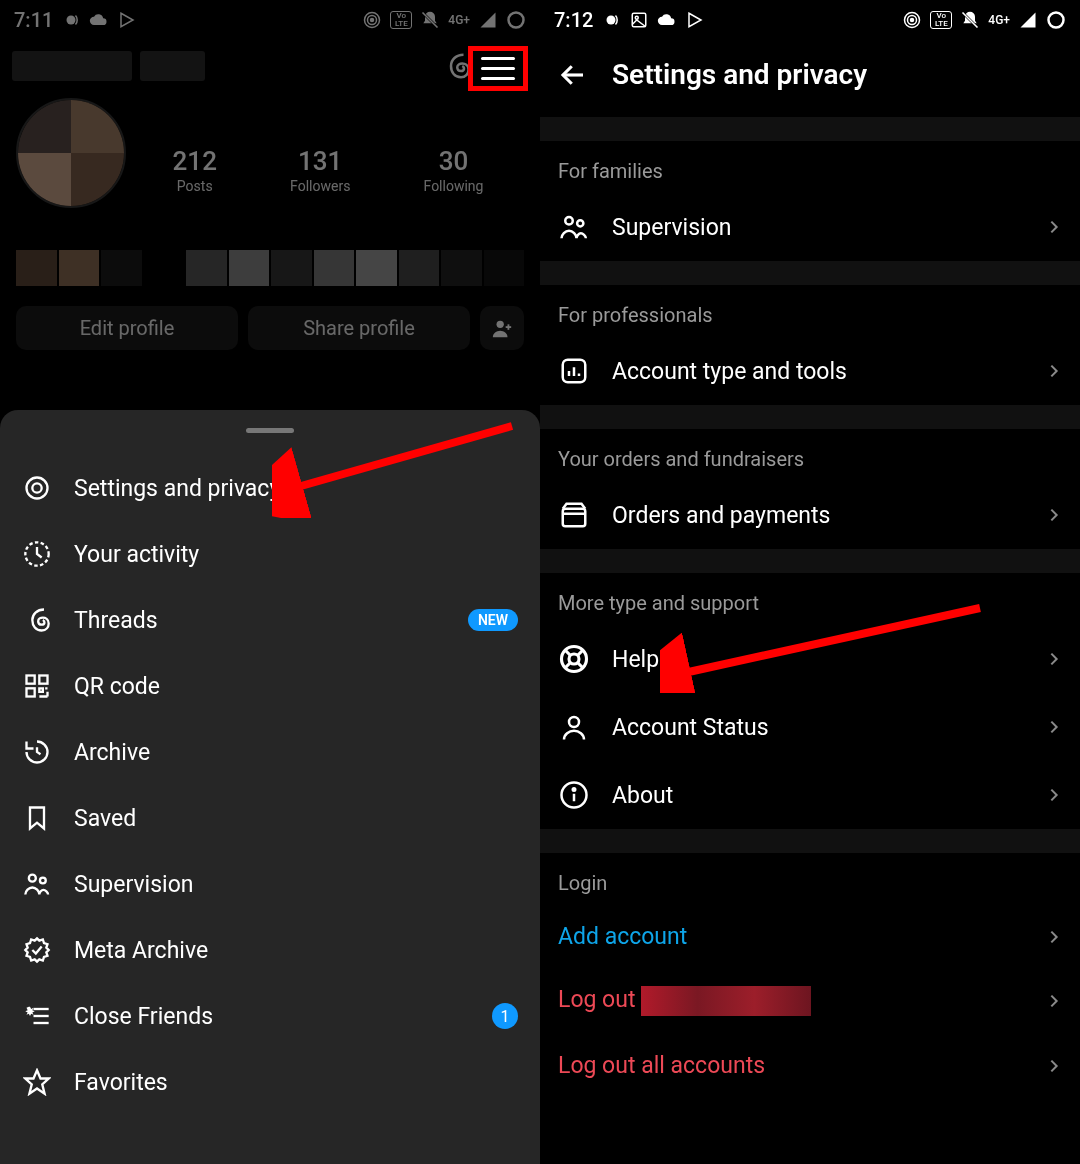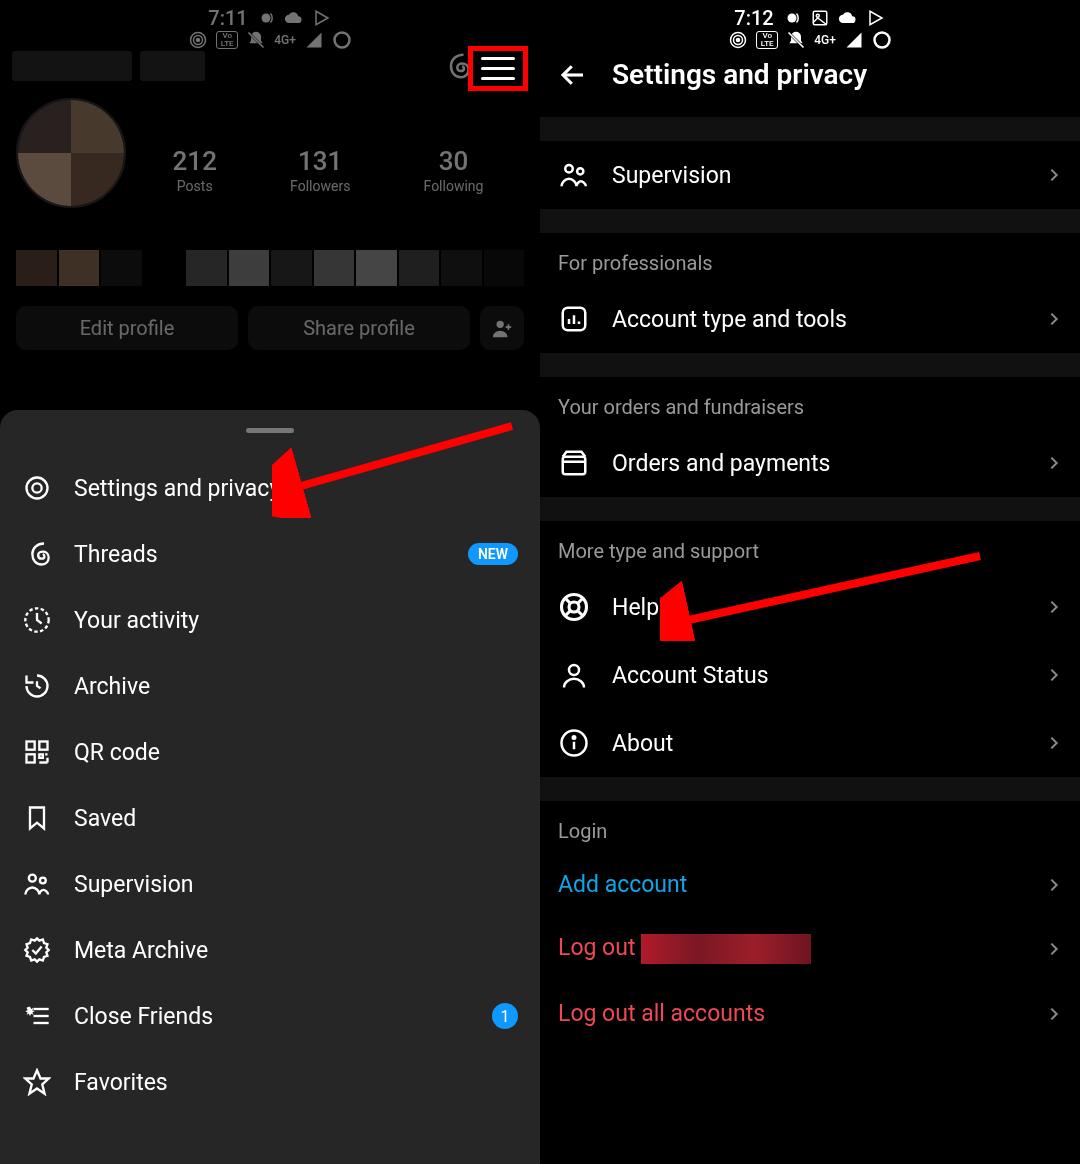--- a/index.html
+++ b/index.html
@@ -19,21 +19,20 @@
   }
   .status-bar {
     display: flex;
     align-items: center;
     justify-content: space-between;
     padding: 6px 14px 4px 14px;
     color: #fff;
     font-size: 20px;
     font-weight: 500;
     height: 38px;
-    flex-direction: column;
   }
   .status-left { display: flex; align-items: center; gap: 8px; }
   .status-right { display: flex; align-items: center; gap: 8px; }
   .status-icon { width: 20px; height: 20px; display: flex; align-items: center; justify-content: center; }
 
   
   .profile-dim {
     filter: brightness(0.45);
   }
   .profile-topbar {
@@ -360,56 +359,56 @@
       <span class="menu-icon">
           <svg width="28" height="28" viewBox="0 0 24 24" fill="none" stroke="#fff" stroke-width="2">
             <circle cx="12" cy="12" r="9"></circle>
             <circle cx="12" cy="12" r="4"></circle>
           </svg>
         </span>
       <span>Settings and privacy</span>
     </div>
     <div class="menu-item">
       <span class="menu-icon">
-          <svg width="28" height="28" viewBox="0 0 24 24" fill="none" stroke="#fff" stroke-width="2">
-            <path d="M18 3c-6 0-10 4-10 9s3 9 8 9c4 0 6-3 6-6 0-4-3-5-5-5-2 0-4 1-4 3s1 3 3 3c3 0 3-3 1-4"></path>
-          </svg>
-        </span>
-      <span>Threads</span>
-      <span class="badge-new">NEW</span>
-    </div>
-    <div class="menu-item">
-      <span class="menu-icon">
           <svg width="28" height="28" viewBox="0 0 24 24" fill="none" stroke="#fff" stroke-width="2" stroke-dasharray="3 2">
             <circle cx="12" cy="12" r="10"></circle>
             <path d="M12 6v6l4 3" stroke-dasharray="0"></path>
           </svg>
         </span>
       <span>Your activity</span>
     </div>
     <div class="menu-item">
       <span class="menu-icon">
           <svg width="28" height="28" viewBox="0 0 24 24" fill="none" stroke="#fff" stroke-width="2">
-            <path d="M3 12a9 9 0 109-9"></path>
-            <path d="M3 3v6h6"></path>
-            <path d="M12 8v4l3 2"></path>
-          </svg>
-        </span>
-      <span>Archive</span>
+            <path d="M18 3c-6 0-10 4-10 9s3 9 8 9c4 0 6-3 6-6 0-4-3-5-5-5-2 0-4 1-4 3s1 3 3 3c3 0 3-3 1-4"></path>
+          </svg>
+        </span>
+      <span>Threads</span>
+      <span class="badge-new">NEW</span>
     </div>
     <div class="menu-item">
       <span class="menu-icon">
           <svg width="28" height="28" viewBox="0 0 24 24" fill="none" stroke="#fff" stroke-width="2">
             <rect x="3" y="3" width="7" height="7"></rect>
             <rect x="14" y="3" width="7" height="7"></rect>
             <rect x="3" y="14" width="7" height="7"></rect>
             <path d="M14 14h3v3h-3zM19 14h2M14 21h7M21 17v4"></path>
           </svg>
         </span>
       <span>QR code</span>
+    </div>
+    <div class="menu-item">
+      <span class="menu-icon">
+          <svg width="28" height="28" viewBox="0 0 24 24" fill="none" stroke="#fff" stroke-width="2">
+            <path d="M3 12a9 9 0 109-9"></path>
+            <path d="M3 3v6h6"></path>
+            <path d="M12 8v4l3 2"></path>
+          </svg>
+        </span>
+      <span>Archive</span>
     </div>
     <div class="menu-item">
       <span class="menu-icon">
           <svg width="28" height="28" viewBox="0 0 24 24" fill="none" stroke="#fff" stroke-width="2">
             <path d="M6 3h12v18l-6-5-6 5V3z"></path>
           </svg>
         </span>
       <span>Saved</span>
     </div>
     <div class="menu-item">
@@ -526,20 +525,21 @@
     <span class="back-arrow">
       <svg width="30" height="30" viewBox="0 0 24 24" fill="none" stroke="#fff" stroke-width="2.5">
           <line x1="20" y1="12" x2="4" y2="12"></line>
           <polyline points="11 5 4 12 11 19"></polyline>
         </svg>
     </span>
     <span class="settings-title">Settings and privacy</span>
   </div>
 
   <div class="section">
+    <div class="section-label">For families</div>
     <div class="settings-row">
       <span class="menu-icon">
           <svg width="30" height="30" viewBox="0 0 24 24" fill="none" stroke="#fff" stroke-width="2">
             <circle cx="8" cy="7" r="3"></circle>
             <circle cx="17" cy="9" r="2.5"></circle>
             <path d="M2 21c0-3 3-6 6-6s6 3 6 6M14 21c0-2 2-4 3.5-4s4 2 4 4"></path>
           </svg>
         </span>
       <span>Supervision</span>
       <span class="chev">

